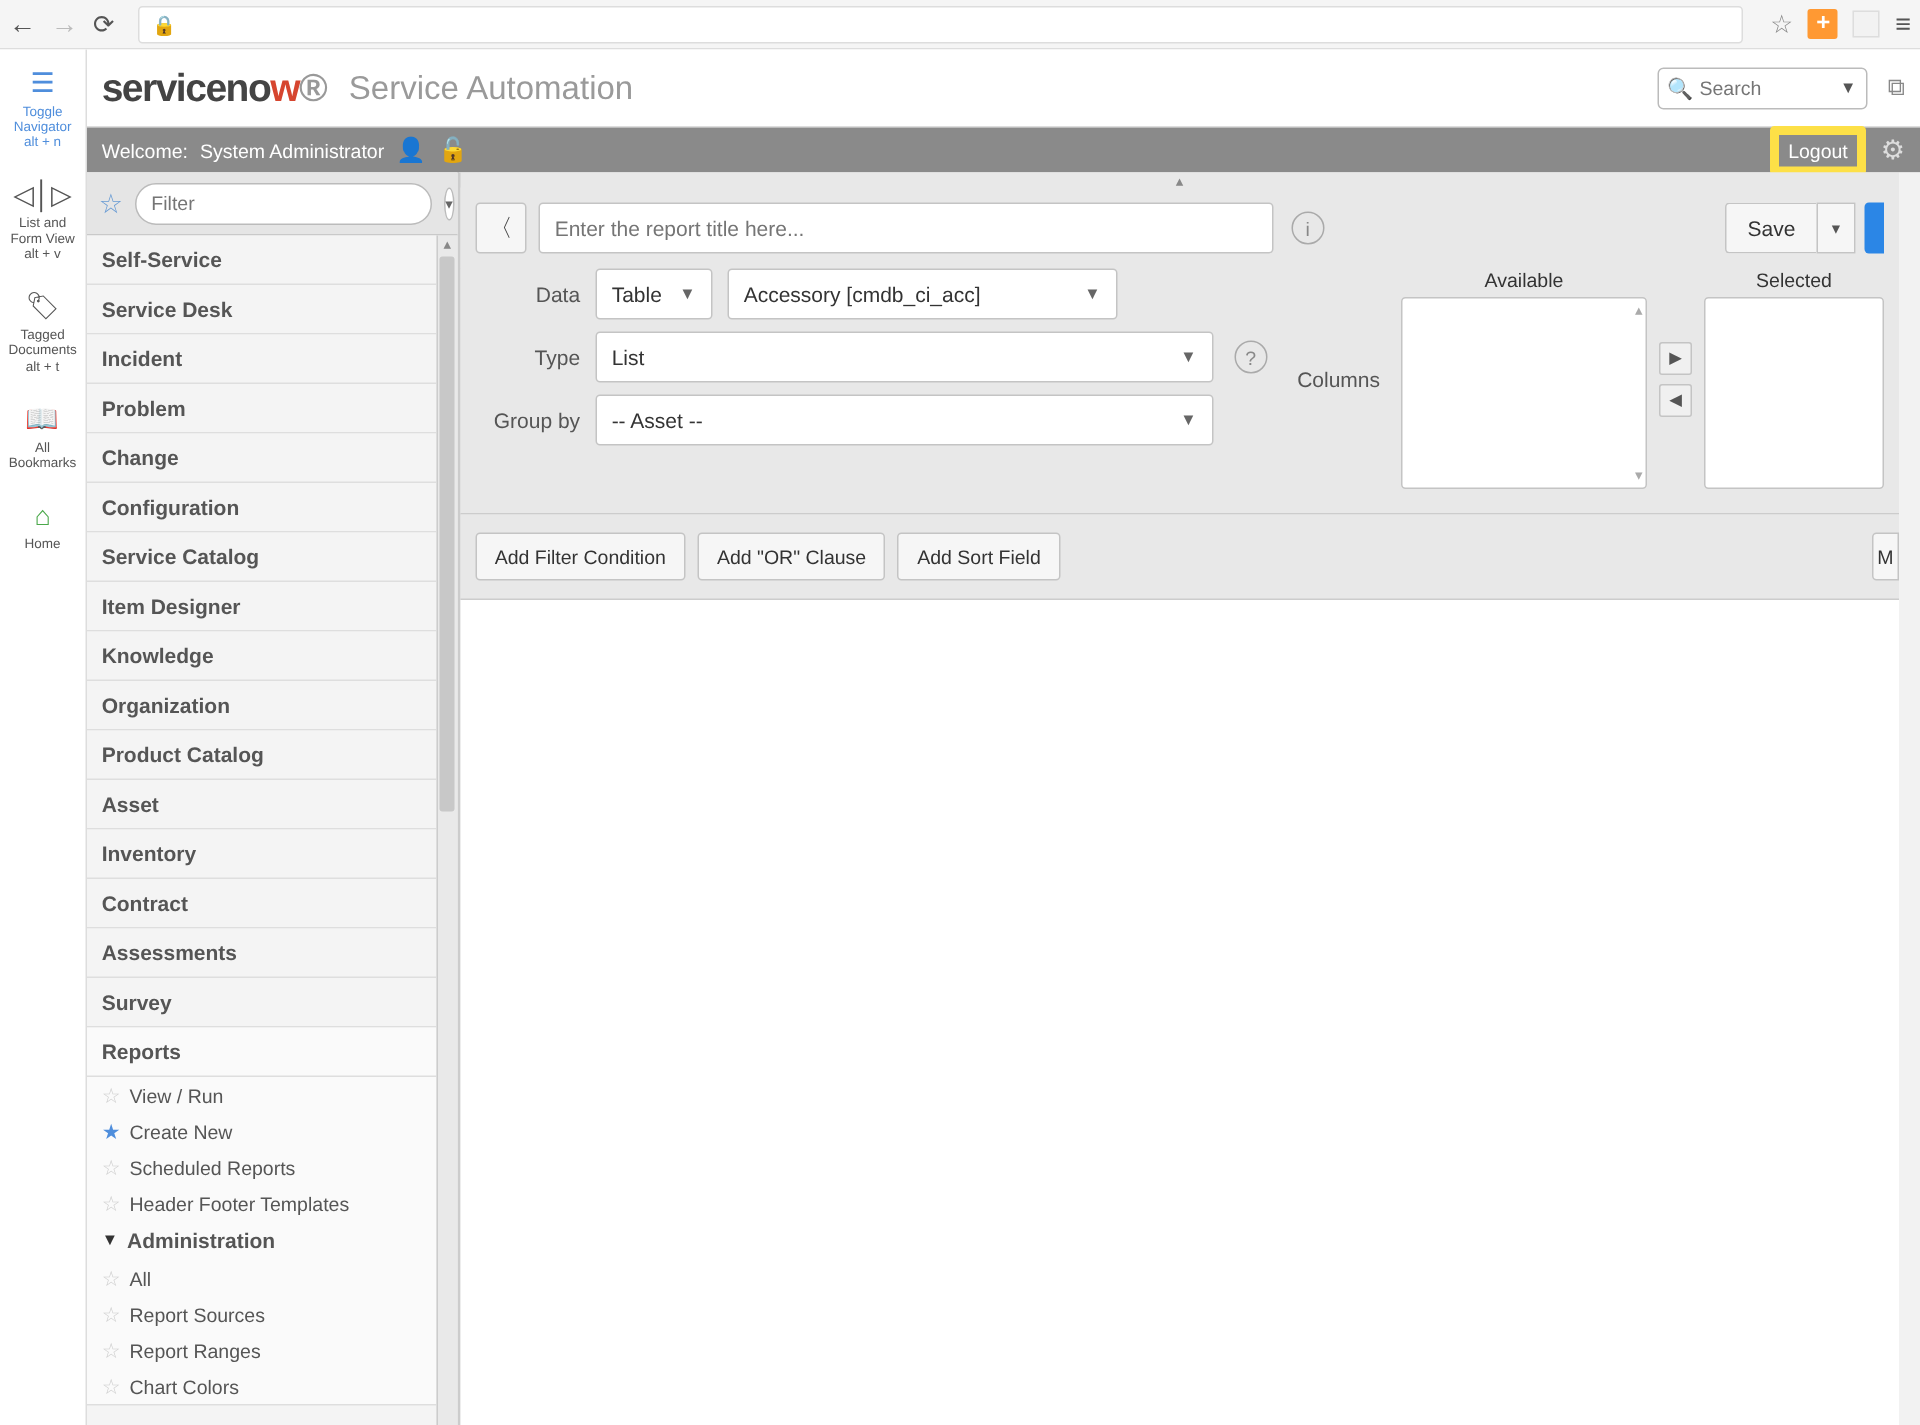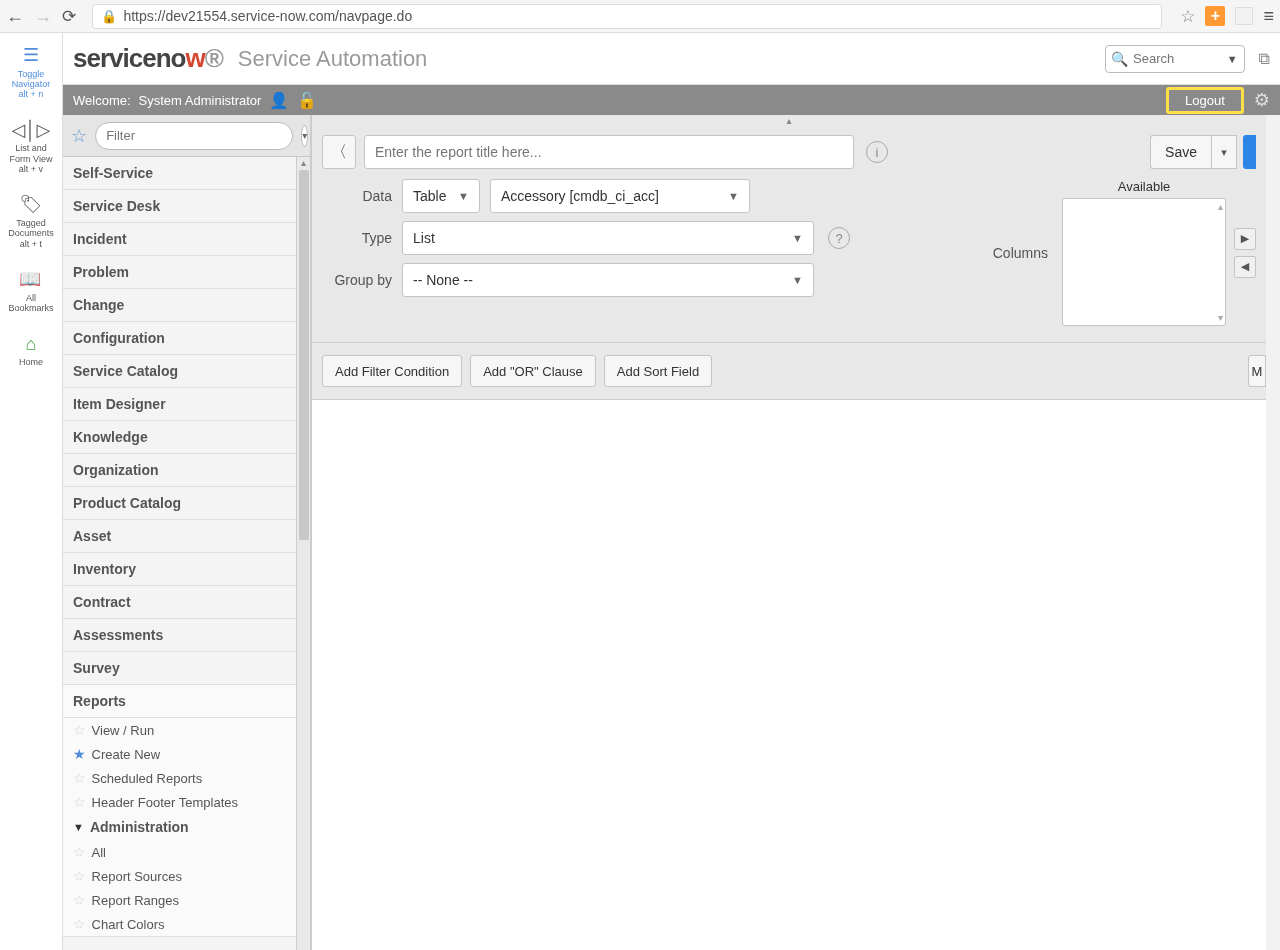--- a/index.html
+++ b/index.html
@@ -40,21 +40,21 @@
 .search-box input { border: none; outline: none; width: 100%; font-size: 13px; color: #888; }
 .mag-ic { color: #888; font-size: 14px; }
 .tri-down { color: #555; font-size: 11px; }
 .popout-ic { color: #888; font-size: 16px; margin-left: 6px; }
 
 
 .welcome { height: 30px; background: #8a8a8a; color: #fff; display: flex; align-items: center; padding: 0 10px; font-size: 13px; justify-content: space-between; }
 .welcome-left { display: flex; align-items: center; gap: 8px; }
 .welcome .ic-mini { font-size: 16px; }
 .welcome-right { display: flex; align-items: center; gap: 10px; }
-.logout-btn { border: 3px solid #fde047; background: #8a8a8a; color: #fff; padding: 3px 16px; border-radius: 3px; cursor: pointer; font-size: 13px; }
+.logout-btn { border: 6px solid #fde047; background: #8a8a8a; color: #fff; padding: 3px 6px; border-radius: 3px; cursor: pointer; font-size: 13px; }
 .gear-ic { color: #ddd; font-size: 18px; cursor:pointer; }
 
 
 .body { flex: 1; display: flex; min-height: 0; }
 
 
 .navcol { width: 248px; background: linear-gradient(#f4f4f4,#f4f4f4); border-right: 1px solid #ccc; display: flex; flex-direction: column; }
 .filter-bar { height: 42px; background: #e5e5e5; border-bottom: 1px solid #c9c9c9; display: flex; align-items: center; padding: 0 8px; gap: 8px; }
 .star-out { color: #6a9cd4; font-size: 18px; }
 .filter-input { flex: 1; height: 28px; border: 1px solid #bbb; border-radius: 14px; background: #fff; padding: 0 10px; font-size: 13px; color: #888; }
@@ -120,21 +120,20 @@
 </style>
 </head>
 <body>
 
 <div class="browser-bar">
   <div class="nav-arrow">←</div>
   <div class="nav-arrow disabled">→</div>
   <div class="reload">⟳</div>
   <div class="addr">
     <span class="lock-ic">🔒</span>
-    <span class="url-text">https://dev21554.service-now.com/navpage.do</span>
   </div>
   <div class="chrome-right">
     <span class="star-ic">☆</span>
     <div class="plus-box">+</div>
     <div class="profile-box"></div>
     <span class="menu-lines">≡</span>
   </div>
 </div>
 
 <div class="app">
@@ -315,40 +314,44 @@
                 <div class="form-label">Type</div>
                 <div class="select-box sel-350">
                     <span class="label">List</span>
                     <span class="sel-caret">▼</span>
                   </div>
                 <div class="help-ic">?</div>
               </div>
               <div class="form-row">
                 <div class="form-label">Group by</div>
                 <div class="select-box sel-350">
-                    <span class="label">-- None --</span>
+                    <span class="label">-- Asset --</span>
                     <span class="sel-caret">▼</span>
                   </div>
               </div>
             </div>
 
             <div class="cols-block">
               <div class="cols-label">Columns</div>
               <div class="slush">
                 <div class="slush-col">
                   <div class="slush-hdr">Available</div>
                   <div class="slush-box">
                     <span class="slush-side-arr" style="top:2px;">▴</span>
                     <span class="slush-side-arr" style="bottom:2px;">▾</span>
                   </div>
                 </div>
                 <div class="slush-move">
                   <div class="mv-btn">▶</div>
                   <div class="mv-btn">◀</div>
                 </div>
+                <div class="slush-col">
+                  <div class="slush-hdr">Selected</div>
+                  <div class="slush-box" style="width:120px;"></div>
+                </div>
               </div>
             </div>
           </div>
 
           <div class="filter-panel">
             <button class="pill-btn">Add Filter Condition</button>
             <button class="pill-btn">Add "OR" Clause</button>
             <button class="pill-btn">Add Sort Field</button>
             <div class="mbox">M</div>
           </div>

